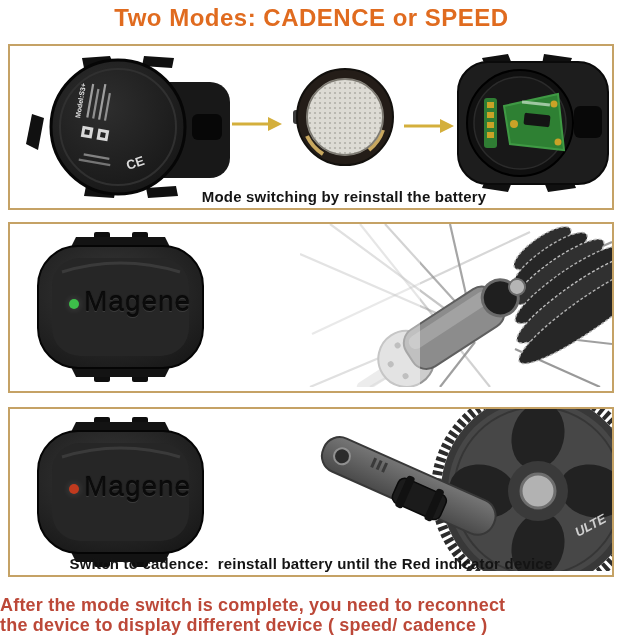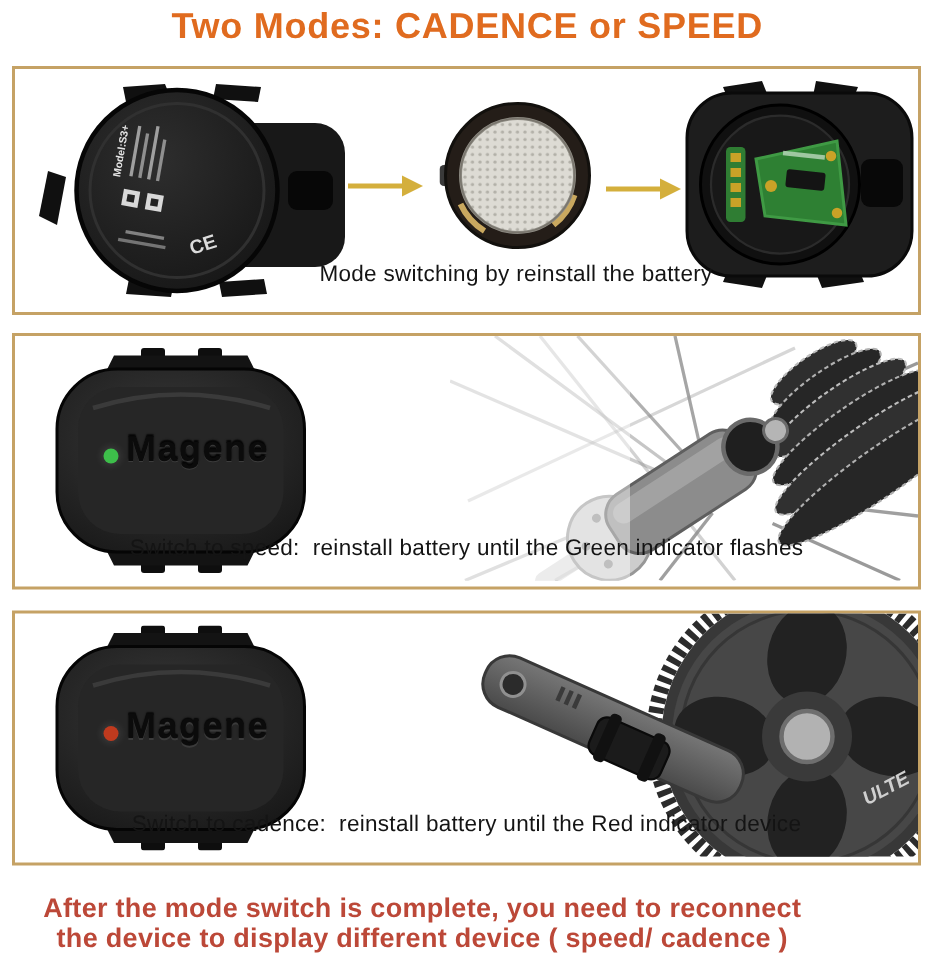--- a/index.html
+++ b/index.html
@@ -7,37 +7,37 @@
         font-family:"Liberation Sans", sans-serif;}
   
   .title{position:absolute;top:4px;left:0;width:623px;text-align:center;
          font-size:24px;font-weight:800;letter-spacing:0.5px;}
   
   .panel{position:absolute;left:8px;width:602px;background:#ffffff;
          border:2px solid #c5a265;overflow:hidden;}
   #panel1{top:44px;height:162px;}
   #panel2{top:222px;height:167px;}
   #panel3{top:407px;height:166px;}
-  .caption{position:absolute;bottom:17px;left:0;right:0;text-align:center;
-           font-size:15px;font-weight:normal;color:#141414;z-index:5;
+  .caption{position:absolute;bottom:3px;left:0;right:0;text-align:center;
+           font-size:15px;font-weight:bold;color:#141414;z-index:5;
            white-space:pre-wrap;letter-spacing:0.2px;}
   #panel1 .caption{left:74px;right:8px;}
   
   .photo{position:absolute;}
   .arrow{position:absolute;width:54px;height:20px;}
   
   .sensor-front{position:absolute;left:22px;top:8px;width:177px;height:150px;}
   .sensor-front svg{position:absolute;left:0;top:0;}
   .led{position:absolute;left:37px;top:67px;width:10px;height:10px;border-radius:50%;
        box-shadow:0 0 6px 1px rgba(255,255,255,0.12);}
-  .logo{position:absolute;left:52px;top:54px;font-size:24px;font-weight:700;
+  .logo{position:absolute;left:52px;top:54px;font-size:28px;font-weight:400;
         letter-spacing:1px;color:#0b0b0b;
         text-shadow:0 1px 0 rgba(255,255,255,0.10), 0 -1px 1px rgba(0,0,0,0.9);}
   
-  .footer{position:absolute;top:595px;left:0;width:563px;text-align:center;
+  .footer{position:absolute;top:595px;left:0;width:563px;
           font-size:18px;font-weight:bold;line-height:20px;letter-spacing:0.2px;}
 </style>
 </head>
 <body>
 
 <div id="page">
 
   <div class="title" style="color: rgb(224, 107, 31);">Two Modes: CADENCE or SPEED</div>
 
   <div class="panel" id="panel1">
@@ -196,21 +196,20 @@
         <rect x="100" y="142" width="16" height="8" rx="2" fill="#0e0e0e"></rect>
         <polygon points="37,131 140,131 133,145 44,145" fill="#131313"></polygon>
         <rect x="6" y="14" width="165" height="122" rx="40" fill="url(#bodyg)" stroke="#050505" stroke-width="2"></rect>
         <rect x="20" y="26" width="137" height="98" rx="28" fill="#262626"></rect>
         <path d="M30,40 Q88,22 148,40" stroke="#484848" stroke-width="3" fill="none" opacity="0.6"></path>
       </svg>
       <span class="led" style="background-color: rgb(61, 190, 74);"></span>
       <span class="logo">Magene</span>
     </div>
 
-    <div class="caption">Switch to speed:  reinstall battery until the Green indicator flashes</div>
   </div>
 
   <div class="panel" id="panel3">
 
     <svg class="photo" style="right:0;top:0;" width="312" height="162" viewBox="0 0 312 162">
       <defs>
         <linearGradient id="armg" x1="0" y1="0" x2="0" y2="1">
           <stop offset="0%" stop-color="#767676"></stop>
             <stop offset="100%" stop-color="#4a4a4a"></stop>
         </linearGradient>

